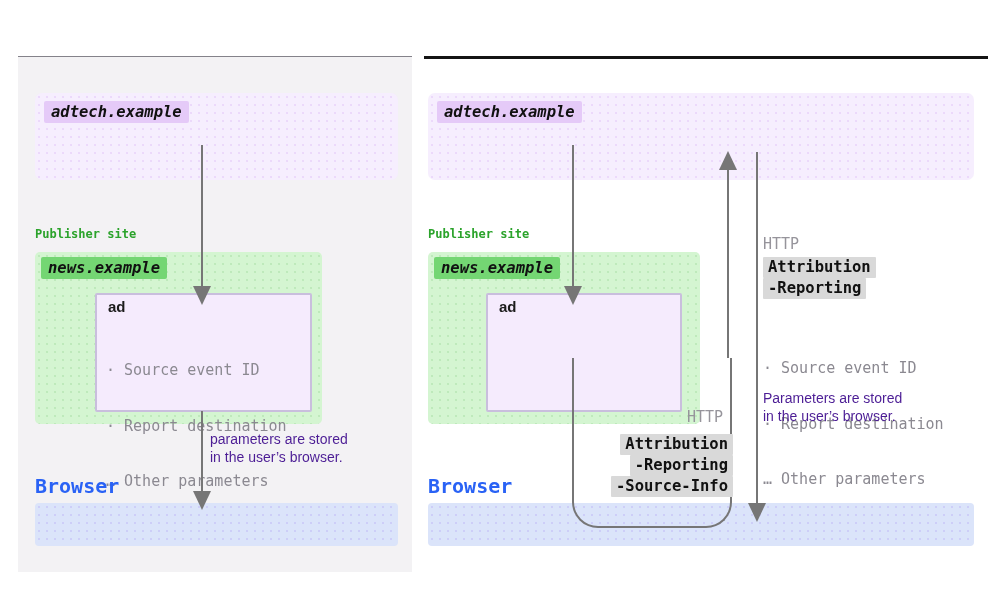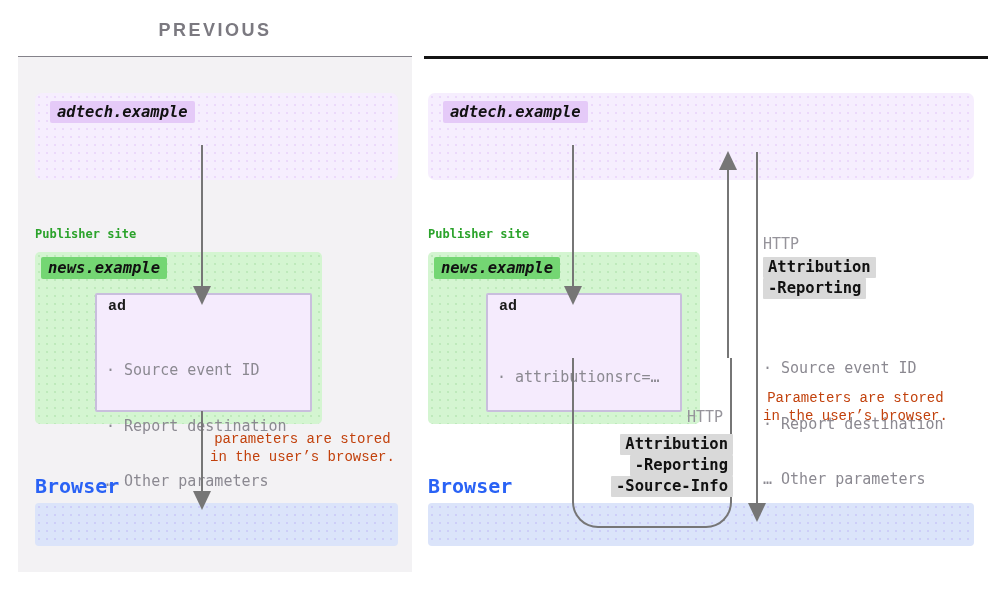--- a/index.html
+++ b/index.html
@@ -2,40 +2,40 @@
 <html style="--panel-bg: #f3f2f4; --divider-gray: #84828a; --divider-black: #141414; --title-gray: #7b7980; --adtech-box: #f6eefe; --adtech-chip: #e5caf8; --publisher-green: #2ba32b; --green-box: #d4f5d1; --news-chip: #74d673; --ad-box: #f5ebfd; --ad-border: #c9bedd; --muted-text: #8b8991; --arrow-gray: #767676; --browser-blue: #2962f5; --blue-box: #dbe4fa; --chip-gray: #d9d9d9; --http-gray: #96949b;"><head>
 <meta charset="utf-8">
 <style>
   html,body{margin:0;padding:0;background:#fff;}
   .canvas{
     position:relative;width:996px;height:592px;background:#fff;overflow:hidden;
     font-family:"Liberation Sans",sans-serif;color:#141414;
   }
   .abs{position:absolute;}
   .mono{font-family:"DejaVu Sans Mono",monospace;}
-  .sans{font-family:Liberation Mono, monospace;text-align:center;}
+  .sans{font-family:Liberation Sans, sans-serif;}
 
   
   .col-title{top:20px;text-align:center;font-size:18px;font-weight:bold;letter-spacing:2.5px;}
   .title-prev{left:18px;width:394px;color:var(--title-gray,#7b7980);}
   .title-cur{left:424px;width:564px;color:var(--divider-black,#141414);}
   .rule{top:56px;height:3px;}
   .rule-prev{left:18px;width:394px;background:var(--divider-gray,#84828a);}
   .rule-cur{left:424px;width:564px;background:var(--divider-black,#141414);}
 
   .panel-bg{left:18px;top:57px;width:394px;height:515px;background:var(--panel-bg,#f3f2f4);}
 
   
   .adtech-box{top:93px;height:87px;background:var(--adtech-box,#f6eefe);border-radius:7px;
     background-image:radial-gradient(rgba(186,107,236,.16) 1px,transparent 1.4px);background-size:8px 8px;}
   .adtech-l{left:35px;width:363px;}
   .adtech-r{left:428px;width:546px;}
   .chip{display:inline-block;font-size:15.5px;font-weight:bold;font-style:italic;
     padding:2px 7px;border-radius:2px;color:#111;}
-  .adtech-chip{top:101px;background:var(--adtech-chip,#e5caf8);margin-left:6px;}
+  .adtech-chip{top:101px;background:var(--adtech-chip,#e5caf8);}
   .news-chip{top:257px;background:var(--news-chip,#74d673);}
   .pub-head{top:227px;font-size:12px;font-weight:bold;color:var(--publisher-green,#2ba32b);}
   .green-box{top:252px;height:172px;background:var(--green-box,#d4f5d1);border-radius:5px;
     background-image:radial-gradient(rgba(90,180,90,.18) 1px,transparent 1.4px);background-size:8px 8px;}
   .green-l{left:35px;width:287px;}
   .green-r{left:428px;width:272px;}
   .ad-box{top:293px;height:119px;background:var(--ad-box,#f5ebfd);
     border:2px solid var(--ad-border,#c9bedd);border-radius:2px;box-sizing:border-box;}
   .ad-l{left:95px;width:217px;}
   .ad-r{left:486px;width:196px;}
@@ -59,30 +59,29 @@
     border-right:2px solid var(--arrow-gray,#767676);
     border-bottom:2px solid var(--arrow-gray,#767676);
     border-bottom-left-radius:26px;border-bottom-right-radius:26px;}
 
   
   .http{font-size:15px;color:var(--http-gray,#96949b);}
   .hdr-row{line-height:21px;height:21px;}
   .hdr-chip{display:inline-block;font-size:15.5px;font-weight:bold;color:#111;
     background:var(--chip-gray,#d9d9d9);padding:0 5px;border-radius:1px;}
   .colon{font-size:15.5px;font-weight:bold;color:#111;margin-left:7px;}
-  .note{font-size:14px;line-height:17.5px;color:#c2410c;}
+  .note{font-size:14px;line-height:17.5px;color:#4c1d95;}
   .r-align{text-align:right;z-index:6;}
   .block{z-index:6;}
 </style>
 </head>
 <body>
 
 <div class="canvas">
 
-  <div class="abs col-title title-prev">PREVIOUS</div>
   <div class="abs rule rule-prev"></div>
   <div class="abs rule rule-cur"></div>
 
   <div class="abs panel-bg"></div>
 
   <div class="abs adtech-box adtech-l"></div>
   <span class="abs chip mono adtech-chip" style="left:44px;">adtech.example</span>
 
   <div class="abs pub-head mono" style="left:35px;">Publisher site</div>
   <div class="abs green-box green-l"></div>
@@ -111,23 +110,20 @@
 
   <div class="abs adtech-box adtech-r"></div>
   <span class="abs chip mono adtech-chip" style="left:437px;">adtech.example</span>
 
   <div class="abs pub-head mono" style="left:428px;">Publisher site</div>
   <div class="abs green-box green-r"></div>
   <span class="abs chip mono news-chip" style="left:434px;">news.example</span>
 
   <div class="abs ad-box ad-r"></div>
   <div class="abs ad-title sans" style="left:499px;">ad</div>
-  <div class="abs params mono" style="left:497px;top:331px;">
-    <span style="display:block;">· attributionsrc=…</span>
-  </div>
 
   <div class="abs vline" style="left:572px;top:145px;height:142px;"></div>
   <div class="abs head head-down" style="left:564px;top:286px;"></div>
 
   <div class="abs uturn"></div>
   <div class="abs vline" style="left:727px;top:168px;height:190px;"></div>
   <div class="abs head head-up" style="left:719px;top:151px;"></div>
 
   <div class="abs vline" style="left:756px;top:152px;height:352px;"></div>
   <div class="abs head head-down" style="left:748px;top:503px;"></div>

